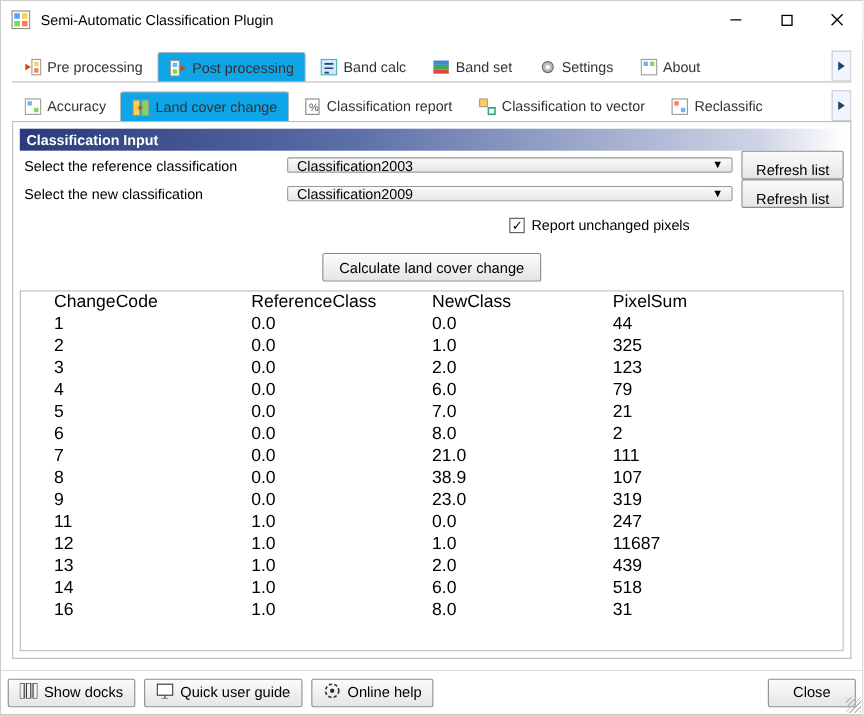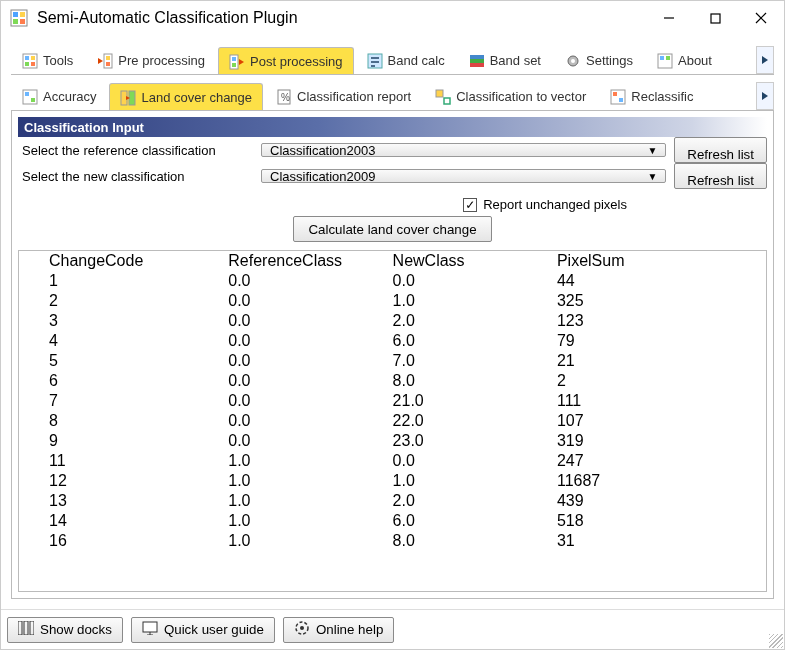--- a/index.html
+++ b/index.html
@@ -1,46 +1,46 @@
 <!DOCTYPE html>
 <html><head>
 <meta charset="utf-8">
 <style>
   * { box-sizing: border-box; margin: 0; padding: 0; }
   html, body { width: 785px; height: 650px; font-family: "Segoe UI", Arial, sans-serif; font-size: 13px; background: #fff; color: #000; overflow: hidden; }
   .window { width: 785px; height: 650px; border: 1px solid #ccc; display: flex; flex-direction: column; background: #fff; }
   .titlebar { height: 34px; display: flex; align-items: center; padding: 0 0 0 8px; background: #fff; }
   .titlebar .app-icon { width: 20px; height: 20px; display: inline-flex; align-items: center; justify-content: center; margin-right: 8px; }
-  .titlebar .title { flex: 1; font-size: 16px; }
+  .titlebar .title { flex: 1; font-size: 13px; }
   .titlebar .win-btn { width: 46px; height: 30px; display: inline-flex; align-items: center; justify-content: center; font-size: 14px; color: #333; }
 
   .content { flex: 1; padding: 10px; display: flex; flex-direction: column; gap: 0; overflow: hidden; }
 
   .tabbar { display: flex; border-bottom: 1px solid #bbb; height: 30px; align-items: flex-end; gap: 2px; overflow: hidden; }
   .tab { height: 28px; padding: 0 10px; display: inline-flex; align-items: center; gap: 5px; border: 1px solid transparent; border-bottom: none; border-radius: 3px 3px 0 0; color: #333; white-space: nowrap; cursor: pointer; }
-  .tab.active { background: #fde047; border-color: #bbb; position: relative; top: 1px; }
+  .tab.active { background: #0ea5e9; border-color: #bbb; position: relative; top: 1px; }
   .tab .ticon { width: 16px; height: 16px; display: inline-flex; align-items: center; justify-content: center; }
 
   .tabbar.sub { margin-top: 6px; }
   .scroll-arrow { width: 18px; display:inline-flex; align-items:center; justify-content:center; height:28px; border:1px solid #ccc; background:#f0f5ff; margin-left:auto; cursor:pointer; }
 
   .panel { flex: 1; border: 1px solid #bbb; border-top: none; padding: 6px; display: flex; flex-direction: column; overflow: hidden; }
 
   .section-header { background: linear-gradient(90deg, #2b3a7a, #5a6ea8 40%, #cfd5e6 90%, #fff); color: #fff; font-weight: 600; padding: 2px 6px; height: 20px; display: flex; align-items: center; }
 
   .form-row { display: flex; align-items: center; margin-top: 0; gap: 8px; }
   .form-label { width: 235px; padding-left: 4px; }
   .combo { flex: 1; height: 14px; background: linear-gradient(#fafafa,#e6e6e6); border: 1px solid #999; border-radius: 2px; display: flex; align-items: center; padding: 0 8px; position: relative; cursor: pointer; }
   .combo .caret { position: absolute; right: 8px; font-size: 10px; }
   .btn { height: 26px; padding: 0 12px; background: linear-gradient(#fbfbfb,#e5e5e5); border: 1px solid #8a8a8a; border-radius: 2px; cursor: pointer; display: inline-flex; align-items: flex-end; justify-content: center; }
 
   .checkbox-row { display: flex; align-items: center; justify-content: flex-end; padding-right: 140px; margin-top: 8px; gap: 6px; }
   .chk { width: 14px; height: 14px; border: 1px solid #555; display: inline-flex; align-items: center; justify-content: center; font-size: 12px; background: #fff; cursor: pointer; }
 
-  .action-row { display: flex; justify-content: center; margin-top: 4px; }
+  .action-row { display: flex; justify-content: center; margin-top: 18px; }
   .action-btn { height: 26px; padding: 0 14px; background: linear-gradient(#fbfbfb,#e5e5e5); border: 1px solid #8a8a8a; border-radius: 2px; cursor: pointer; }
 
   .table-wrap { margin-top: 8px; flex: 1; border: 1px solid #bbb; display: flex; overflow: hidden; }
   .table-scroll { flex: 1; overflow-y: scroll; }
   table { width: 100%; border-collapse: collapse; font-size: 16px; margin-left: 24px; }
   th, td { text-align: left; padding: 1px 6px; font-weight: normal; height: 18px; }
   th { height: 20px; }
   .col0 { width: 24%; }
   .col1 { width: 22%; }
   .col2 { width: 22%; }
@@ -93,32 +93,20 @@
         </svg>
     </span>
   </div>
 
   <div class="content">
 
     <div class="tabbar">
       <div class="tab">
         <span class="ticon">
           <svg width="16" height="16" viewBox="0 0 16 16">
-              <rect x="1" y="1" width="14" height="14" fill="#fff" stroke="#999"></rect>
-              <rect x="3" y="3" width="4" height="4" fill="#6bb6ff"></rect>
-              <rect x="9" y="3" width="4" height="4" fill="#ffd24d"></rect>
-              <rect x="3" y="9" width="4" height="4" fill="#7ed957"></rect>
-              <rect x="9" y="9" width="4" height="4" fill="#ff7d4d"></rect>
-            </svg>
-        </span>
-        <span>Tools</span>
-      </div>
-      <div class="tab">
-        <span class="ticon">
-          <svg width="16" height="16" viewBox="0 0 16 16">
               <rect x="7" y="1" width="8" height="14" fill="#fff" stroke="#999"></rect>
               <rect x="9" y="3" width="4" height="4" fill="#ffd24d"></rect>
               <rect x="9" y="9" width="4" height="4" fill="#ff7d4d"></rect>
               <polygon points="1,5 6,8 1,11" fill="#d40"></polygon>
             </svg>
         </span>
         <span>Pre processing</span>
       </div>
       <div class="tab active">
         <span class="ticon">
@@ -322,21 +310,21 @@
                 </tr>
                 <tr>
                   <td class="col0">7</td>
                   <td class="col1">0.0</td>
                   <td class="col2">21.0</td>
                   <td class="col3">111</td>
                 </tr>
                 <tr>
                   <td class="col0">8</td>
                   <td class="col1">0.0</td>
-                  <td class="col2">22.0</td>
+                  <td class="col2">38.9</td>
                   <td class="col3">107</td>
                 </tr>
                 <tr>
                   <td class="col0">9</td>
                   <td class="col1">0.0</td>
                   <td class="col2">23.0</td>
                   <td class="col3">319</td>
                 </tr>
                 <tr>
                   <td class="col0">11</td>
@@ -399,16 +387,19 @@
     <button class="fbtn">
       <span>
         <svg width="16" height="16" viewBox="0 0 16 16">
             <circle cx="8" cy="8" r="6" fill="none" stroke="#333" stroke-width="1.5" stroke-dasharray="3 2"></circle>
             <circle cx="8" cy="8" r="2" fill="#333"></circle>
           </svg>
       </span>
       <span>Online help</span>
     </button>
     <div class="spacer"></div>
+    <button class="fbtn close-btn">
+      <span>Close</span>
+    </button>
   </div>
 
   <div class="grip"></div>
 </div>
 
 </body></html>

